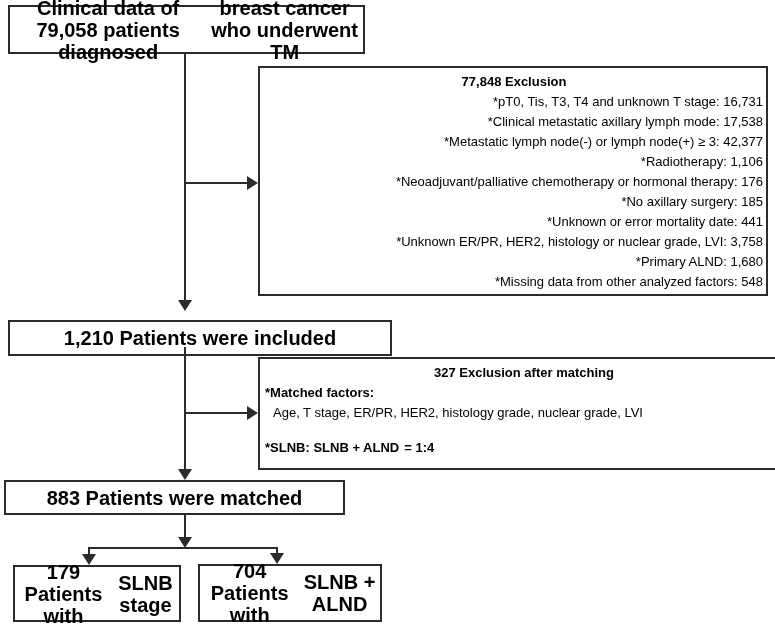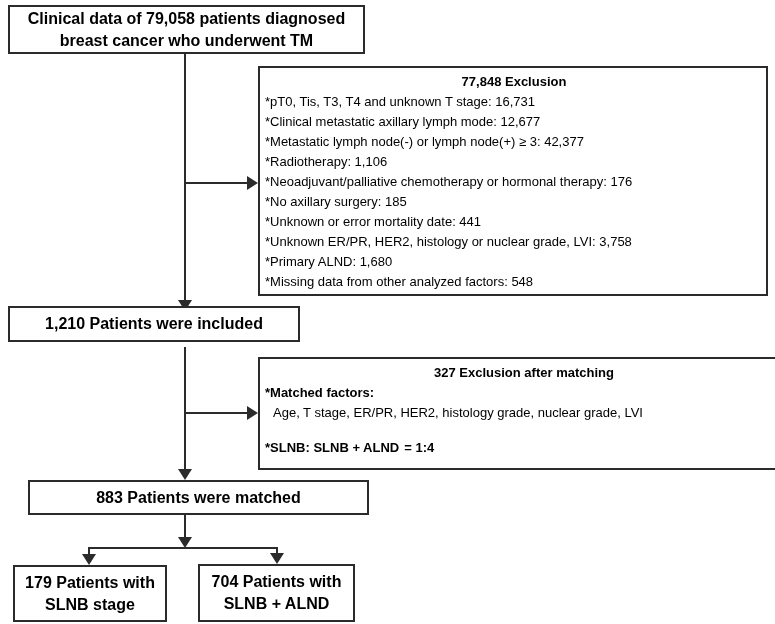--- a/index.html
+++ b/index.html
@@ -13,38 +13,38 @@
     overflow: hidden;
   }
   .box {
     position: absolute;
     box-sizing: border-box;
     border: 2px solid #2b2b2b;
     background: #ffffff;
   }
   .center-box {
     display: flex;
-    flex-direction: column;
+    flex-direction: row;
     align-items: center;
     justify-content: center;
     text-align: center;
     font-weight: bold;
-    font-size: 16px;
+    font-size: 20px;
     line-height: 22px;
   }
   .excl-box {
     font-size: 13px;
     line-height: 20px;
     padding: 4px 3px 0 5px;
   }
   .excl-title {
     font-weight: bold;
     text-align: center;
   }
-  .excl-item { white-space: nowrap; }
+  .excl-item { white-space: nowrap; text-align: right; }
   .indented { padding-left: 8px; white-space: nowrap; }
   .bold { font-weight: bold; }
   .spacer { height: 15px; }
   .ratio-value { font-weight: bold; margin-left: 5px; }
   .vline, .hline { position: absolute; background: #2b2b2b; }
   .arr-down {
     position: absolute; width: 0; height: 0;
     border-left: 7px solid transparent;
     border-right: 7px solid transparent;
     border-top: 11px solid #2b2b2b;
@@ -68,64 +68,64 @@
 
   <div class="vline" style="left:184px; top:54px; width:2px; height:246px;"></div>
   <div class="arr-down" style="left:178px; top:300px;"></div>
 
   <div class="hline" style="left:186px; top:182px; width:61px; height:2px;"></div>
   <div class="arr-right" style="left:247px; top:176px;"></div>
 
   <div class="box excl-box" style="left:258px; top:66px; width:510px; height:230px;">
     <div class="excl-title">77,848 Exclusion</div>
     <div class="excl-item">*pT0, Tis, T3, T4 and unknown T stage: 16,731</div>
-    <div class="excl-item">*Clinical metastatic axillary lymph mode: 12,677</div>
+    <div class="excl-item">*Clinical metastatic axillary lymph mode: 17,538</div>
     <div class="excl-item">*Metastatic lymph node(-) or lymph node(+) ≥ 3: 42,377</div>
     <div class="excl-item">*Radiotherapy: 1,106</div>
     <div class="excl-item">*Neoadjuvant/palliative chemotherapy or hormonal therapy: 176</div>
     <div class="excl-item">*No axillary surgery: 185</div>
     <div class="excl-item">*Unknown or error mortality date: 441</div>
     <div class="excl-item">*Unknown ER/PR, HER2, histology or nuclear grade, LVI: 3,758</div>
     <div class="excl-item">*Primary ALND: 1,680</div>
     <div class="excl-item">*Missing data from other analyzed factors: 548</div>
   </div>
 
-  <div class="box center-box" style="left:8px; top:306px; width:292px; height:36px;">
+  <div class="box center-box" style="left:8px; top:320px; width:384px; height:36px;">
     <div>1,210 Patients were included</div>
   </div>
 
   <div class="vline" style="left:184px; top:347px; width:2px; height:122px;"></div>
   <div class="arr-down" style="left:178px; top:469px;"></div>
 
   <div class="hline" style="left:186px; top:412px; width:61px; height:2px;"></div>
   <div class="arr-right" style="left:247px; top:406px;"></div>
 
   <div class="box excl-box" style="left:258px; top:357px; width:530px; height:113px;">
     <div class="excl-title">327 Exclusion after matching</div>
     <div class="bold">*Matched factors:</div>
     <div class="indented">Age, T stage, ER/PR, HER2, histology grade, nuclear grade, LVI</div>
     <div class="spacer"></div>
     <div><span class="bold">*SLNB: SLNB + ALND</span><span class="ratio-value">= 1:4</span></div>
   </div>
 
-  <div class="box center-box" style="left:28px; top:480px; width:341px; height:35px;">
+  <div class="box center-box" style="left:4px; top:480px; width:341px; height:35px;">
     <div>883 Patients were matched</div>
   </div>
 
   <div class="vline" style="left:184px; top:515px; width:2px; height:23px;"></div>
   <div class="arr-down" style="left:178px; top:537px;"></div>
   <div class="hline" style="left:88px; top:547px; width:190px; height:2px;"></div>
   <div class="vline" style="left:88px; top:547px; width:2px; height:8px;"></div>
   <div class="arr-down" style="left:82px; top:554px;"></div>
   <div class="vline" style="left:276px; top:547px; width:2px; height:8px;"></div>
   <div class="arr-down" style="left:270px; top:553px;"></div>
 
-  <div class="box center-box" style="left:13px; top:565px; width:154px; height:57px;">
+  <div class="box center-box" style="left:13px; top:565px; width:168px; height:57px;">
     <div>179 Patients with</div>
     <div>SLNB stage</div>
   </div>
 
-  <div class="box center-box" style="left:198px; top:564px; width:157px; height:58px;">
+  <div class="box center-box" style="left:198px; top:564px; width:184px; height:58px;">
     <div>704 Patients with</div>
     <div>SLNB + ALND</div>
   </div>
 
 </div>
 
 </body></html>

